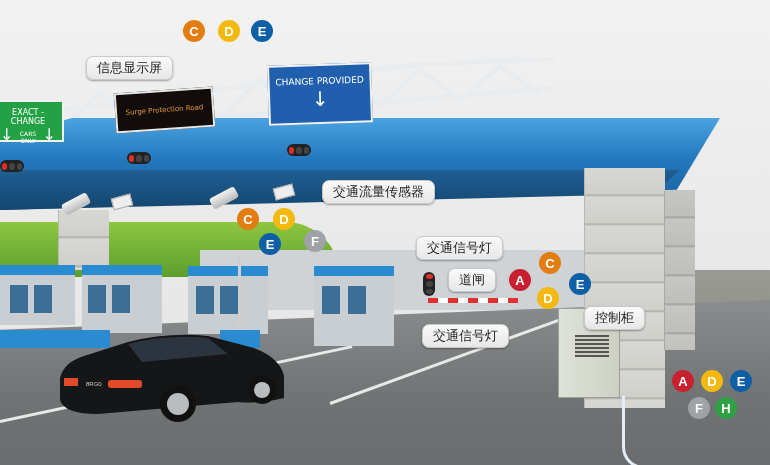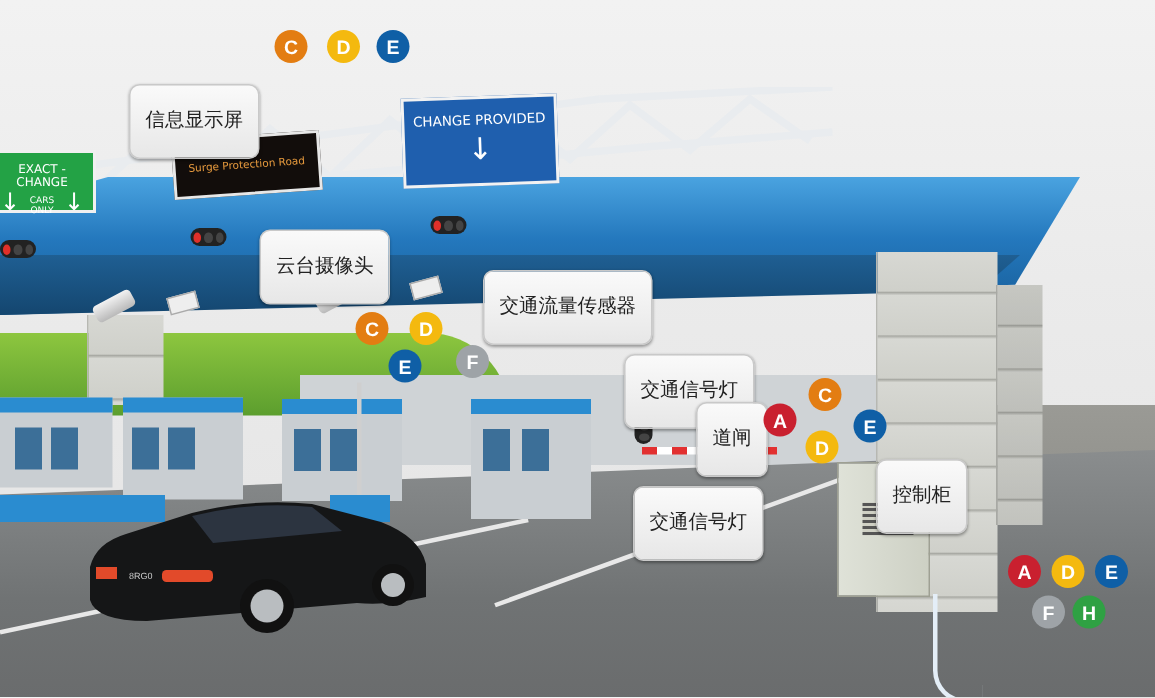--- a/index.html
+++ b/index.html
@@ -59,21 +59,21 @@
   
   .cabinet { left:558px; top:308px; width:60px; height:88px; background:linear-gradient(90deg,#dfe2d8,#cdd0c4);
     border:1px solid #9ea093; }
   .vent { position:absolute; left:16px; top:26px; width:34px; height:22px;
     background: repeating-linear-gradient(180deg,#555 0 2px,#cfd0c4 2px 4px); }
   .cable { left:622px; top:396px; width:30px; height:70px; border-left:3px solid #e4eef7;
     border-bottom:3px solid #e4eef7; border-radius:0 0 0 22px; }
   
   .label { position:absolute; background:linear-gradient(180deg,#fafafa,#e7e7e7); border:1px solid #c9c9c9;
     border-radius:7px; box-shadow:0 1px 2px rgba(0,0,0,.35); color:#222; font-size:13px;
-    padding:16px 10px; white-space:nowrap; line-height:16px; }
+    padding:3px 10px; white-space:nowrap; line-height:16px; }
   
   .badge { position:absolute; width:22px; height:22px; border-radius:50%; color:#fff; font-weight:bold;
     font-size:13px; display:flex; align-items:center; justify-content:center;
     font-family:"Liberation Sans", sans-serif; }
   .b-A { background:#c9202f; } .b-C { background:#e37d12; } .b-D { background:#f4b90f; }
   .b-E { background:#0f5fa6; } .b-F { background:#9ea3a7; } .b-H { background:#2fa143; }
 </style>
 </head>
 <body>
 
@@ -177,24 +177,23 @@
     <circle cx="204" cy="62" r="14" fill="#111"></circle>
       <circle cx="204" cy="62" r="8" fill="#b9bdc0"></circle>
   </svg>
 
   <div class="abs cabinet">
       <div class="vent"></div>
     </div>
   <div class="abs cable"></div>
 
   <div class="label" style="left:86px;top:56px;">信息显示屏</div>
-  <div class="label" style="left:173px;top:153px;">云台摄像头</div>
   <div class="label" style="left:416px;top:236px;">交通信号灯</div>
   <div class="label" style="left:322px;top:180px;">交通流量传感器</div>
-  <div class="label" style="left:464px;top:268px;text-align:center;">道闸</div>
+  <div class="label" style="left:448px;top:268px;text-align:center;">道闸</div>
   <div class="label" style="left:422px;top:324px;">交通信号灯</div>
   <div class="label" style="left:584px;top:306px;">控制柜</div>
 
   <div class="badge b-C" style="left:183px;top:20px;">C</div>
   <div class="badge b-D" style="left:218px;top:20px;">D</div>
   <div class="badge b-E" style="left:251px;top:20px;">E</div>
 
   <div class="badge b-C" style="left:237px;top:208px;">C</div>
   <div class="badge b-D" style="left:273px;top:208px;">D</div>
   <div class="badge b-E" style="left:259px;top:233px;">E</div>

